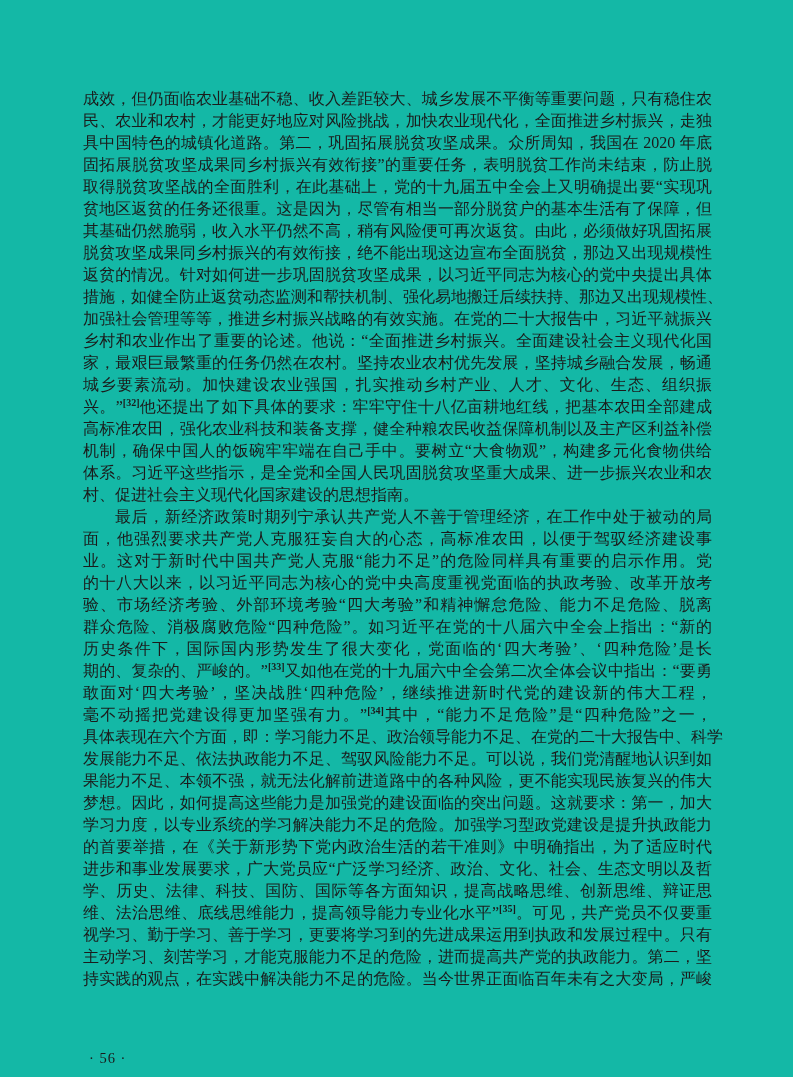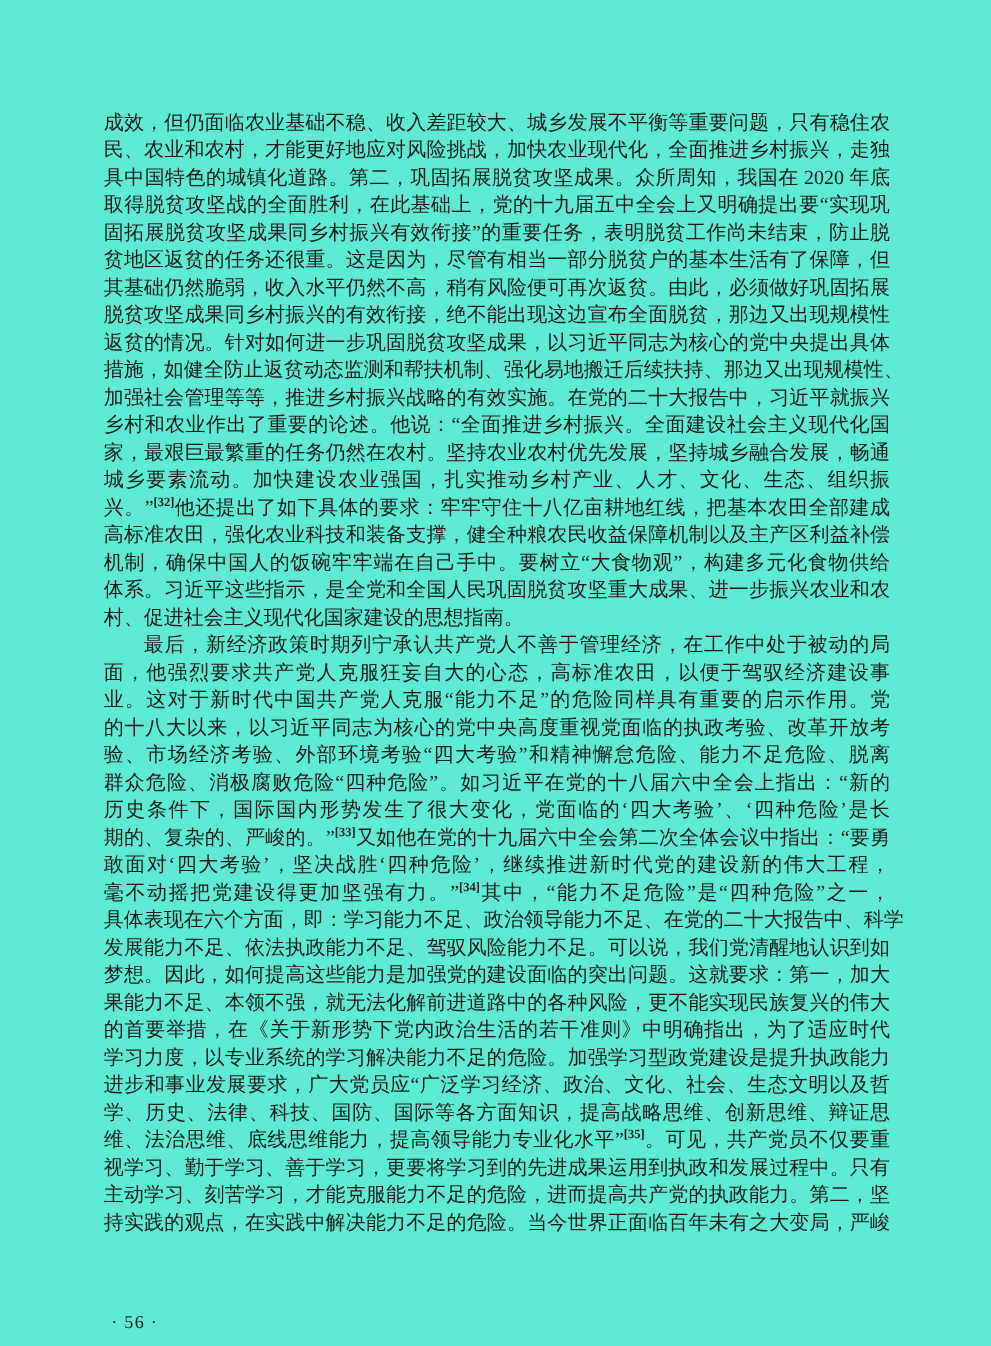--- a/index.html
+++ b/index.html
@@ -4,21 +4,21 @@
 <style>
   html, body {
     margin: 0;
     padding: 0;
     background: #ffffff;
   }
   .page {
     position: relative;
     width: 793px;
     height: 1077px;
-    background: #5eead4;
+    background: #14b8a6;
     overflow: hidden;
     font-family: "Liberation Serif", "DejaVu Serif", serif;
     color: #1b1b1b;
   }
   .text-block {
     position: absolute;
     left: 83px;
     top: 88px;
     width: 629px;
   }
@@ -55,22 +55,22 @@
   }
 </style>
 </head>
 <body>
 
 <div class="page">
   <main class="text-block">
       <div class="line">成效，但仍面临农业基础不稳、收入差距较大、城乡发展不平衡等重要问题，只有稳住农</div>
       <div class="line">民、农业和农村，才能更好地应对风险挑战，加快农业现代化，全面推进乡村振兴，走独</div>
       <div class="line">具中国特色的城镇化道路。第二，巩固拓展脱贫攻坚成果。众所周知，我国在 2020 年底</div>
+      <div class="line">固拓展脱贫攻坚成果同乡村振兴有效衔接”的重要任务，表明脱贫工作尚未结束，防止脱</div>
       <div class="line">取得脱贫攻坚战的全面胜利，在此基础上，党的十九届五中全会上又明确提出要“实现巩</div>
-      <div class="line">固拓展脱贫攻坚成果同乡村振兴有效衔接”的重要任务，表明脱贫工作尚未结束，防止脱</div>
       <div class="line">贫地区返贫的任务还很重。这是因为，尽管有相当一部分脱贫户的基本生活有了保障，但</div>
       <div class="line">其基础仍然脆弱，收入水平仍然不高，稍有风险便可再次返贫。由此，必须做好巩固拓展</div>
       <div class="line">脱贫攻坚成果同乡村振兴的有效衔接，绝不能出现这边宣布全面脱贫，那边又出现规模性</div>
       <div class="line">返贫的情况。针对如何进一步巩固脱贫攻坚成果，以习近平同志为核心的党中央提出具体</div>
       <div class="line">措施，如健全防止返贫动态监测和帮扶机制、强化易地搬迁后续扶持、那边又出现规模性、</div>
       <div class="line">加强社会管理等等，推进乡村振兴战略的有效实施。在党的二十大报告中，习近平就振兴</div>
       <div class="line">乡村和农业作出了重要的论述。他说：“全面推进乡村振兴。全面建设社会主义现代化国</div>
       <div class="line">家，最艰巨最繁重的任务仍然在农村。坚持农业农村优先发展，坚持城乡融合发展，畅通</div>
       <div class="line">城乡要素流动。加快建设农业强国，扎实推动乡村产业、人才、文化、生态、组织振</div>
       <div class="line">兴。”<sup>[32]</sup>他还提出了如下具体的要求：牢牢守住十八亿亩耕地红线，把基本农田全部建成</div>
@@ -83,24 +83,24 @@
       <div class="line">业。这对于新时代中国共产党人克服“能力不足”的危险同样具有重要的启示作用。党</div>
       <div class="line">的十八大以来，以习近平同志为核心的党中央高度重视党面临的执政考验、改革开放考</div>
       <div class="line">验、市场经济考验、外部环境考验“四大考验”和精神懈怠危险、能力不足危险、脱离</div>
       <div class="line">群众危险、消极腐败危险“四种危险”。如习近平在党的十八届六中全会上指出：“新的</div>
       <div class="line">历史条件下，国际国内形势发生了很大变化，党面临的‘四大考验’、‘四种危险’是长</div>
       <div class="line">期的、复杂的、严峻的。”<sup>[33]</sup>又如他在党的十九届六中全会第二次全体会议中指出：“要勇</div>
       <div class="line">敢面对‘四大考验’，坚决战胜‘四种危险’，继续推进新时代党的建设新的伟大工程，</div>
       <div class="line">毫不动摇把党建设得更加坚强有力。”<sup>[34]</sup>其中，“能力不足危险”是“四种危险”之一，</div>
       <div class="line">具体表现在六个方面，即：学习能力不足、政治领导能力不足、在党的二十大报告中、科学</div>
       <div class="line">发展能力不足、依法执政能力不足、驾驭风险能力不足。可以说，我们党清醒地认识到如</div>
+      <div class="line">果能力不足、本领不强，就无法化解前进道路中的各种风险，更不能实现民族复兴的伟大</div>
       <div class="line">梦想。因此，如何提高这些能力是加强党的建设面临的突出问题。这就要求：第一，加大</div>
-      <div class="line">果能力不足、本领不强，就无法化解前进道路中的各种风险，更不能实现民族复兴的伟大</div>
+      <div class="line">学习力度，以专业系统的学习解决能力不足的危险。加强学习型政党建设是提升执政能力</div>
       <div class="line">的首要举措，在《关于新形势下党内政治生活的若干准则》中明确指出，为了适应时代</div>
-      <div class="line">学习力度，以专业系统的学习解决能力不足的危险。加强学习型政党建设是提升执政能力</div>
       <div class="line">进步和事业发展要求，广大党员应“广泛学习经济、政治、文化、社会、生态文明以及哲</div>
       <div class="line">学、历史、法律、科技、国防、国际等各方面知识，提高战略思维、创新思维、辩证思</div>
       <div class="line">维、法治思维、底线思维能力，提高领导能力专业化水平”<sup>[35]</sup>。可见，共产党员不仅要重</div>
       <div class="line">视学习、勤于学习、善于学习，更要将学习到的先进成果运用到执政和发展过程中。只有</div>
       <div class="line">主动学习、刻苦学习，才能克服能力不足的危险，进而提高共产党的执政能力。第二，坚</div>
       <div class="line">持实践的观点，在实践中解决能力不足的危险。当今世界正面临百年未有之大变局，严峻</div>
     </main>
   <div class="page-number">· 56 ·</div>
 </div>
 

